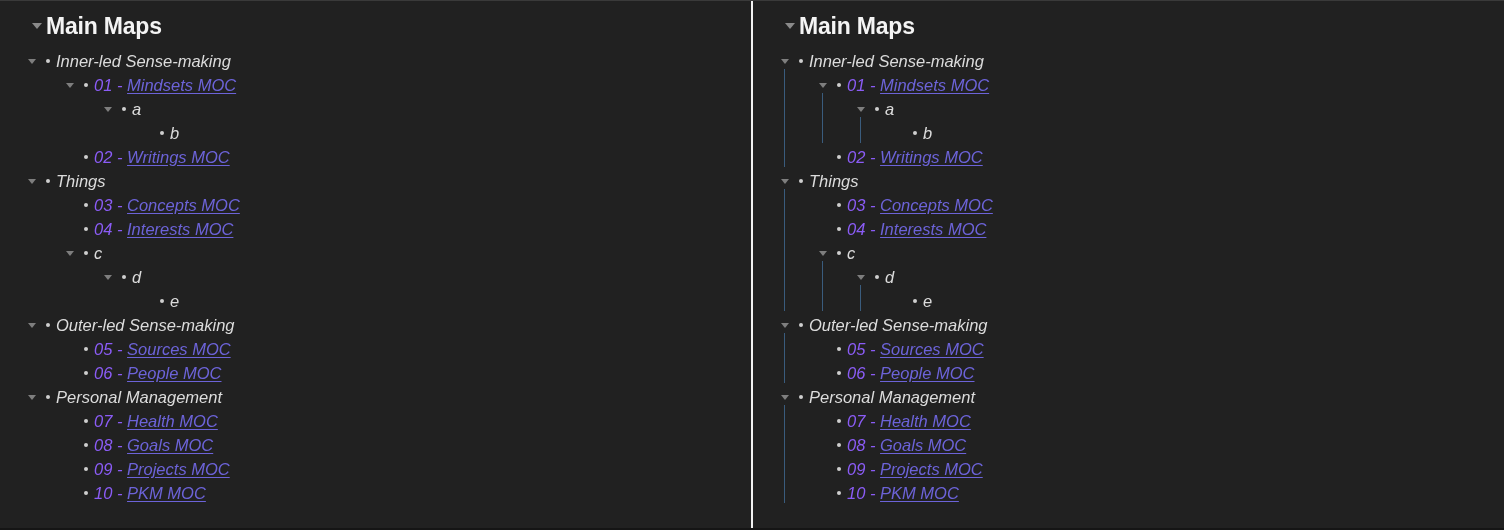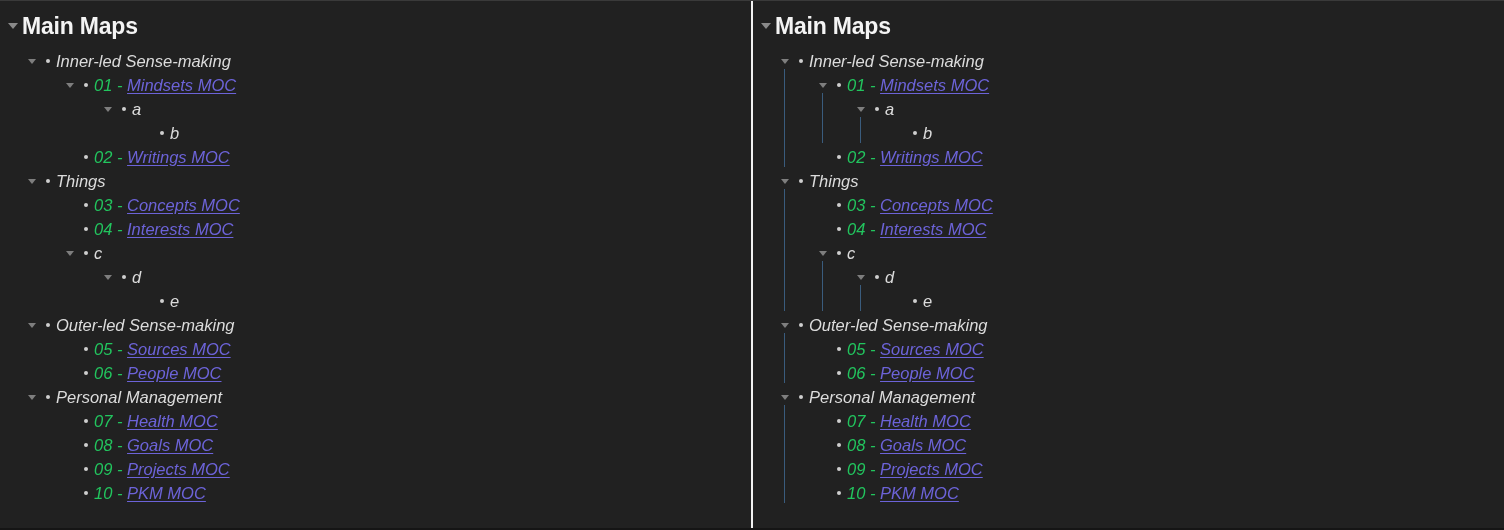--- a/index.html
+++ b/index.html
@@ -37,20 +37,21 @@
   }
   .panel-right { width: 751px; }
 
   
   .heading-row {
     display: flex;
     align-items: center;
     height: 34px;
     padding-left: 4px;
     margin-top: 8px;
+    margin-left: 24px;
   }
   .heading-caret {
     width: 18px;
     display: flex;
     align-items: center;
     justify-content: center;
     flex: 0 0 18px;
   }
   .caret-glyph {
     width: 0; height: 0;
@@ -105,21 +106,21 @@
     height: 4px;
     border-radius: 50%;
     background: #cfcfcf;
   }
   .label {
     font-size: 16.5px;
     color: #dcdcdc;
     line-height: 24px;
   }
   .num {
-    color: #22c55e;
+    color: #8b5cf6;
   }
   .link {
     color: #6c63d8;
     text-decoration: underline;
     text-underline-offset: 2px;
     cursor: pointer;
   }
 
   
   .guide {

